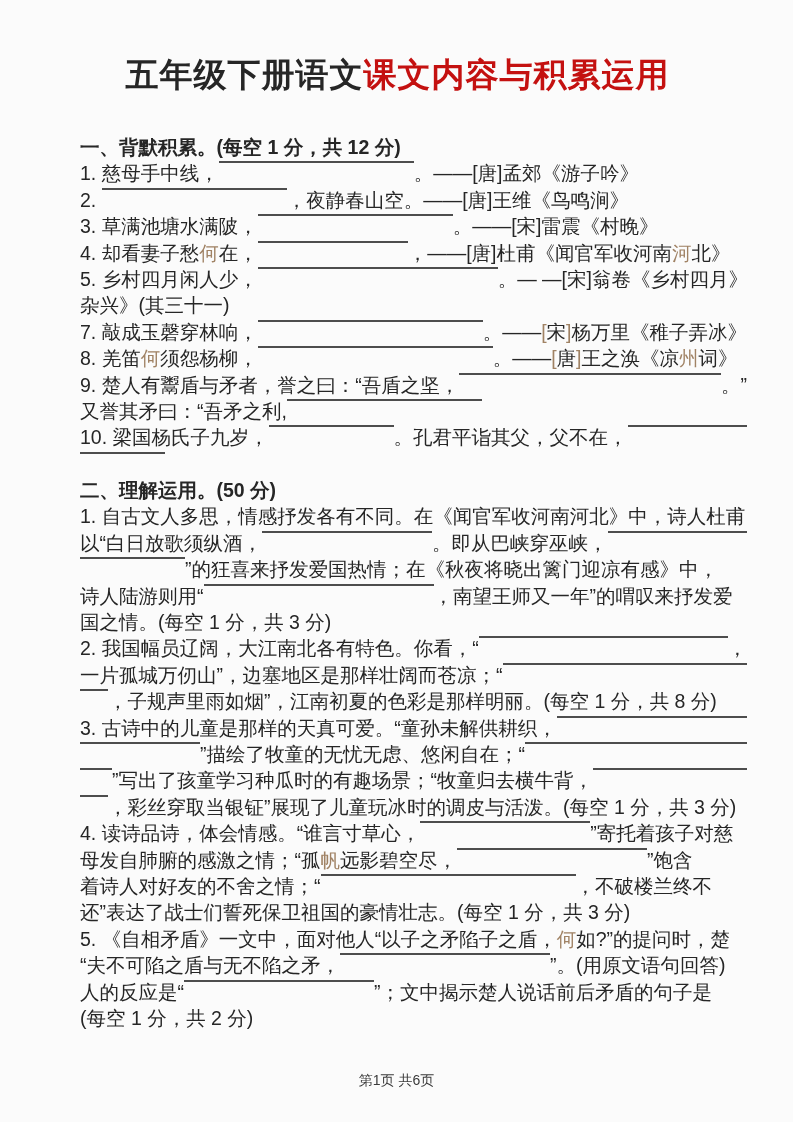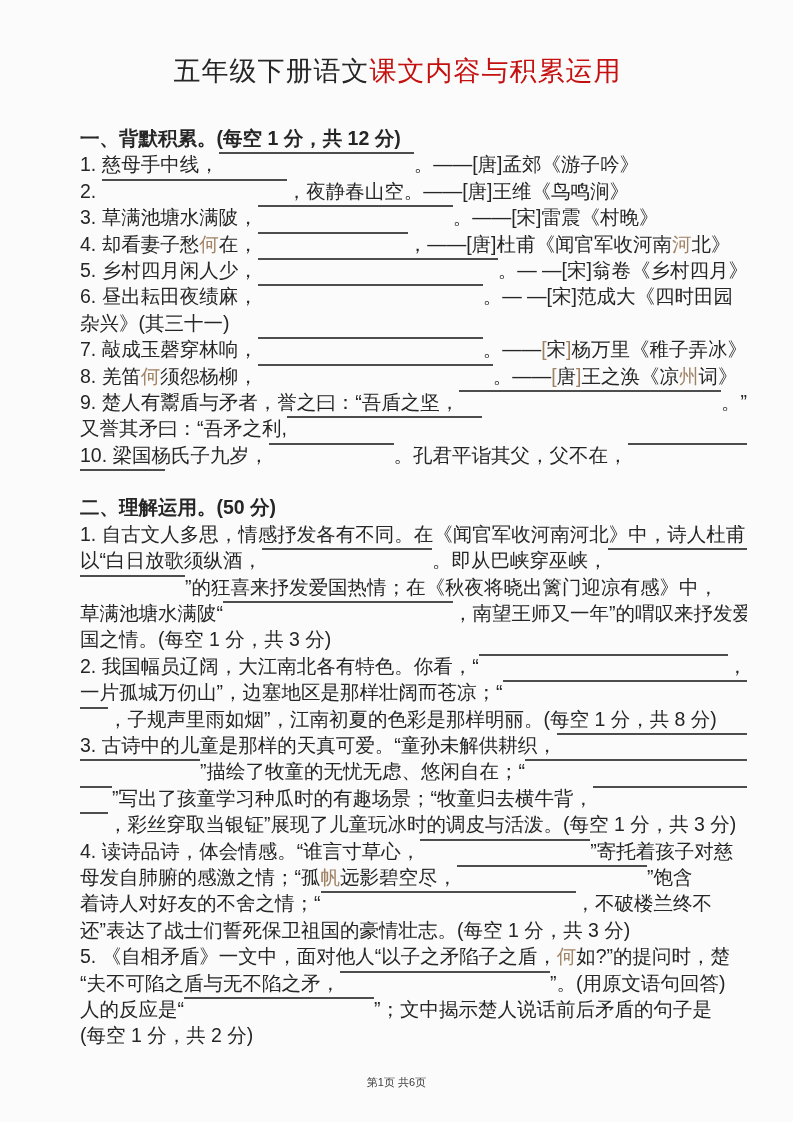--- a/index.html
+++ b/index.html
@@ -15,22 +15,22 @@
     overflow:hidden;
     color:var(--text,#262626);
   }
   .doc{
     position:absolute;
     left:0;top:0;right:0;
     padding:53px 46px 0 48px;
   }
   .title{
     text-align:center;
-    font-size:27px;
-    font-weight:normal;
+    font-size:33px;
+    font-weight:bold;
     letter-spacing:1px;
     margin-bottom:37px;
     white-space:nowrap;
   }
   .title .red{color:var(--title-red,#c41110);}
   .lines{width:699px;}
   .line{
     display:flex;
     height:26.4px;
     font-size:19.5px;
@@ -46,50 +46,49 @@
     height:0;
     border-bottom:2px solid var(--blank-line,#4d4d4d);
     margin-bottom:5px;
   }
   .blank.grow{flex:1 1 auto;}
   .footer{
     position:absolute;
     left:0;right:0;
     bottom:32px;
     text-align:center;
-    font-size:11px;
+    font-size:14px;
     color:#3a3a3a;
   }
 </style>
 </head>
 <body>
 
 <div class="page">
   <div class="doc">
     <div class="title"><span>五年级下册语文</span><span class="red">课文内容与积累运用</span></div>
     <div class="lines">
         <div class="line bold"><span class="run">一、背默积累。(每空 1 分，共 12 分)</span></div>
         <div class="line"><span class="run">1. 慈母手中线，</span><span class="blank" style="width: 195px;"></span><span class="run">。——[唐]孟郊《游子吟》</span></div>
         <div class="line"><span class="run">2. </span><span class="blank" style="width: 185px;"></span><span class="run">，夜静春山空。——[唐]王维《鸟鸣涧》</span></div>
         <div class="line"><span class="run">3. 草满池塘水满陂，</span><span class="blank" style="width: 195px;"></span><span class="run">。——[宋]雷震《村晚》</span></div>
         <div class="line"><span class="run">4. 却看妻子愁</span><span class="run tan">何</span><span class="run">在，</span><span class="blank" style="width: 150px;"></span><span class="run">，——[唐]杜甫《闻官军收河南</span><span class="run tan">河</span><span class="run">北》</span></div>
         <div class="line"><span class="run">5. 乡村四月闲人少，</span><span class="blank" style="width: 240px;"></span><span class="run">。— —[宋]翁卷《乡村四月》</span></div>
-        <div class="line"><span class="run">6. 昼出耘田夜绩麻，</span><span class="blank" style="width: 225px;"></span><span class="run">。— —[宋]范成大《四时田园</span></div>
         <div class="line"><span class="run">杂兴》(其三十一)</span></div>
         <div class="line"><span class="run">7. 敲成玉磬穿林响，</span><span class="blank" style="width: 225px;"></span><span class="run">。——</span><span class="run tan">[</span><span class="run">宋</span><span class="run tan">]</span><span class="run">杨万里《稚子弄冰》</span></div>
         <div class="line"><span class="run">8. 羌笛</span><span class="run tan">何</span><span class="run">须怨杨柳，</span><span class="blank" style="width: 235px;"></span><span class="run">。——</span><span class="run tan">[</span><span class="run">唐</span><span class="run tan">]</span><span class="run">王之涣《凉</span><span class="run tan">州</span><span class="run">词》</span></div>
         <div class="line"><span class="run">9. 楚人有鬻盾与矛者，誉之曰：“吾盾之坚，</span><span class="blank grow"></span><span class="run">。”</span></div>
         <div class="line"><span class="run">又誉其矛曰：“吾矛之利,</span><span class="blank" style="width: 195px;"></span></div>
         <div class="line"><span class="run">10. 梁国杨氏子九岁，</span><span class="blank" style="width: 125px;"></span><span class="run">。孔君平诣其父，父不在，</span><span class="blank grow"></span></div>
         <div class="line"><span class="blank" style="width: 85px;"></span></div>
         <div class="line bold"><span class="run">二、理解运用。(50 分)</span></div>
         <div class="line"><span class="run">1. 自古文人多思，情感抒发各有不同。在《闻官军收河南河北》中，诗人杜甫</span></div>
         <div class="line"><span class="run">以“白日放歌须纵酒，</span><span class="blank" style="width: 170px;"></span><span class="run">。即从巴峡穿巫峡，</span><span class="blank grow"></span></div>
         <div class="line"><span class="blank" style="width: 105px;"></span><span class="run">”的狂喜来抒发爱国热情；在《秋夜将晓出篱门迎凉有感》中，</span></div>
-        <div class="line"><span class="run">草满池塘水满陂“</span><span class="blank" style="width: 230px;"></span><span class="run">，南望王师又一年”的喟叹来抒发爱</span></div>
+        <div class="line"><span class="run">诗人陆游则用“</span><span class="blank" style="width: 230px;"></span><span class="run">，南望王师又一年”的喟叹来抒发爱</span></div>
         <div class="line"><span class="run">国之情。(每空 1 分，共 3 分)</span></div>
         <div class="line"><span class="run">2. 我国幅员辽阔，大江南北各有特色。你看，“</span><span class="blank grow"></span><span class="run">，</span></div>
         <div class="line"><span class="run">一片孤城万仞山”，边塞地区是那样壮阔而苍凉；“</span><span class="blank grow"></span></div>
         <div class="line"><span class="blank" style="width: 28px;"></span><span class="run">，子规声里雨如烟”，江南初夏的色彩是那样明丽。(每空 1 分，共 8 分)</span></div>
         <div class="line"><span class="run">3. 古诗中的儿童是那样的天真可爱。“童孙未解供耕织，</span><span class="blank grow"></span></div>
         <div class="line"><span class="blank" style="width: 120px;"></span><span class="run">”描绘了牧童的无忧无虑、悠闲自在；“</span><span class="blank grow"></span></div>
         <div class="line"><span class="blank" style="width: 32px;"></span><span class="run">”写出了孩童学习种瓜时的有趣场景；“牧童归去横牛背，</span><span class="blank grow"></span></div>
         <div class="line"><span class="blank" style="width: 28px;"></span><span class="run">，彩丝穿取当银钲”展现了儿童玩冰时的调皮与活泼。(每空 1 分，共 3 分)</span></div>
         <div class="line"><span class="run">4. 读诗品诗，体会情感。“谁言寸草心，</span><span class="blank" style="width: 170px;"></span><span class="run">”寄托着孩子对慈</span></div>
         <div class="line"><span class="run">母发自肺腑的感激之情；“孤</span><span class="run tan">帆</span><span class="run">远影碧空尽，</span><span class="blank" style="width: 190px;"></span><span class="run">”饱含</span></div>

